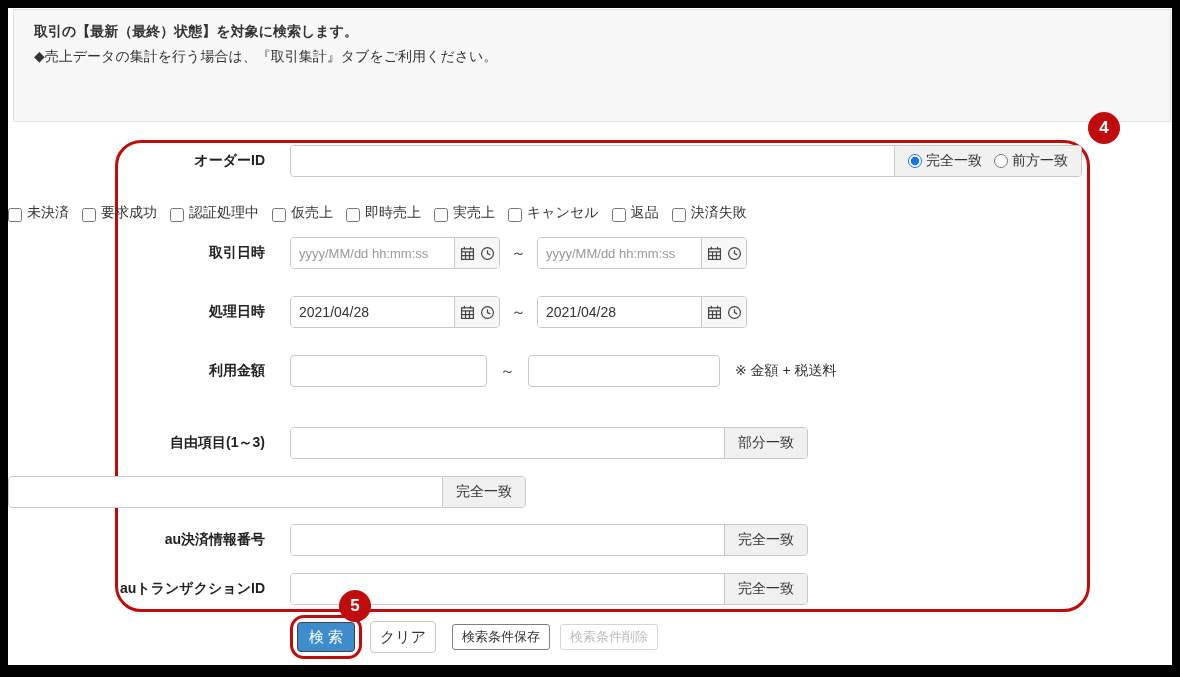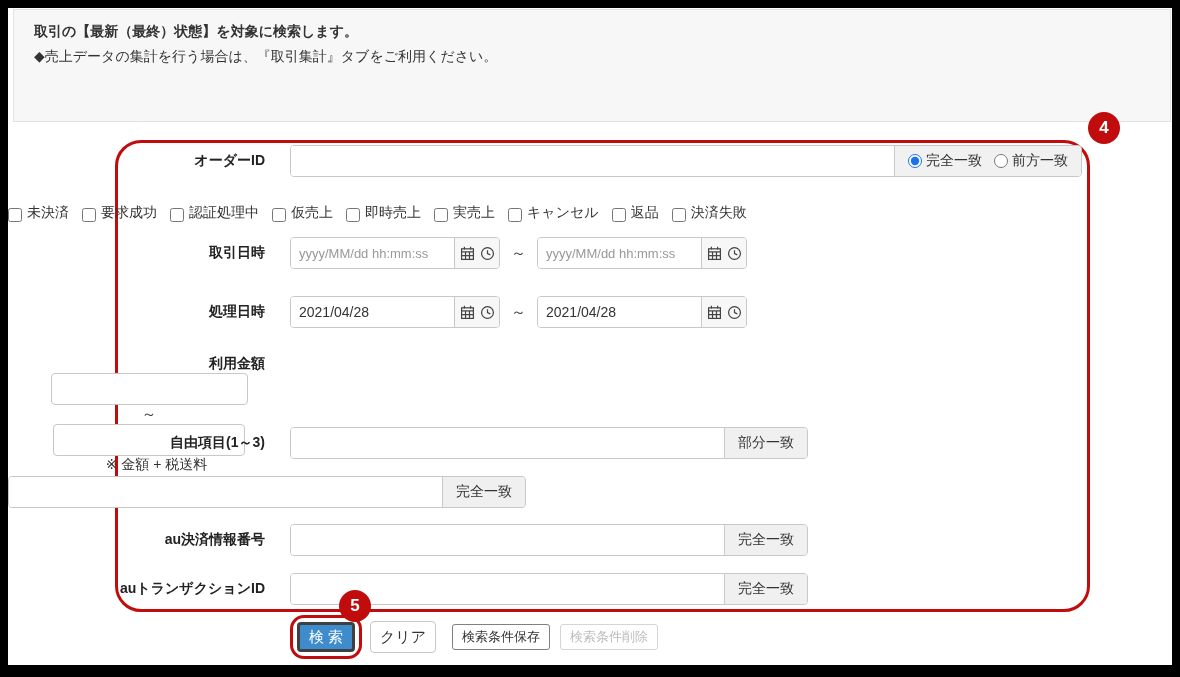--- a/index.html
+++ b/index.html
@@ -79,21 +79,21 @@
   .checks{display:flex;align-items:center;gap:13px;font-size:14px;color:#333;}
   .checks label{display:flex;align-items:flex-end;gap:5px;white-space:nowrap;}
 
   
   .btn{
     box-sizing:border-box;border-radius:4px;cursor:pointer;
     font-family:"Liberation Sans","DejaVu Sans",sans-serif;
   }
   .btn-search{
     width:58px;height:30px;background:#3e8ccc;color:#fff;
-    border:3px solid #404040;font-size:15px;
+    border:1px solid #404040;font-size:15px;
   }
   .btn-clear{
     width:66px;height:32px;background:#fff;color:#333;
     border:1px solid #c8c8c8;font-size:15px;margin-left:8px;
   }
   .btn-small{
     height:26px;padding:0 9px;background:#fff;font-size:13px;border-radius:3px;
   }
   .btn-save{border:1px solid #808080;color:#333;margin-left:16px;}
   .btn-delete{border:1px solid #d5d5d5;color:#bcbcbc;margin-left:10px;}
@@ -263,21 +263,21 @@
         <span>
               <svg width="15" height="15" viewBox="0 0 16 16" fill="none" stroke="#444" stroke-width="1.3">
                 <circle cx="8" cy="8" r="6.3"></circle>
                 <polyline points="8,4.5 8,8 11,9.5"></polyline>
               </svg>
             </span>
       </div>
     </div>
   </div>
 
-  <div class="row" style="top:347px;flex-direction:column;">
+  <div class="row" style="top:347px;">
     <div class="lbl">利用金額</div>
     <input class="plain-input" style="width: 197px;" value="">
     <span class="tilde" style="margin:0 13px;">～</span>
     <input class="plain-input" style="width: 192px;" value="">
     <span class="note">※ 金額 + 税送料</span>
   </div>
 
   <div class="row" style="top:419px;">
     <div class="lbl">自由項目(1～3)</div>
     <div class="ctl" style="width:518px;">

